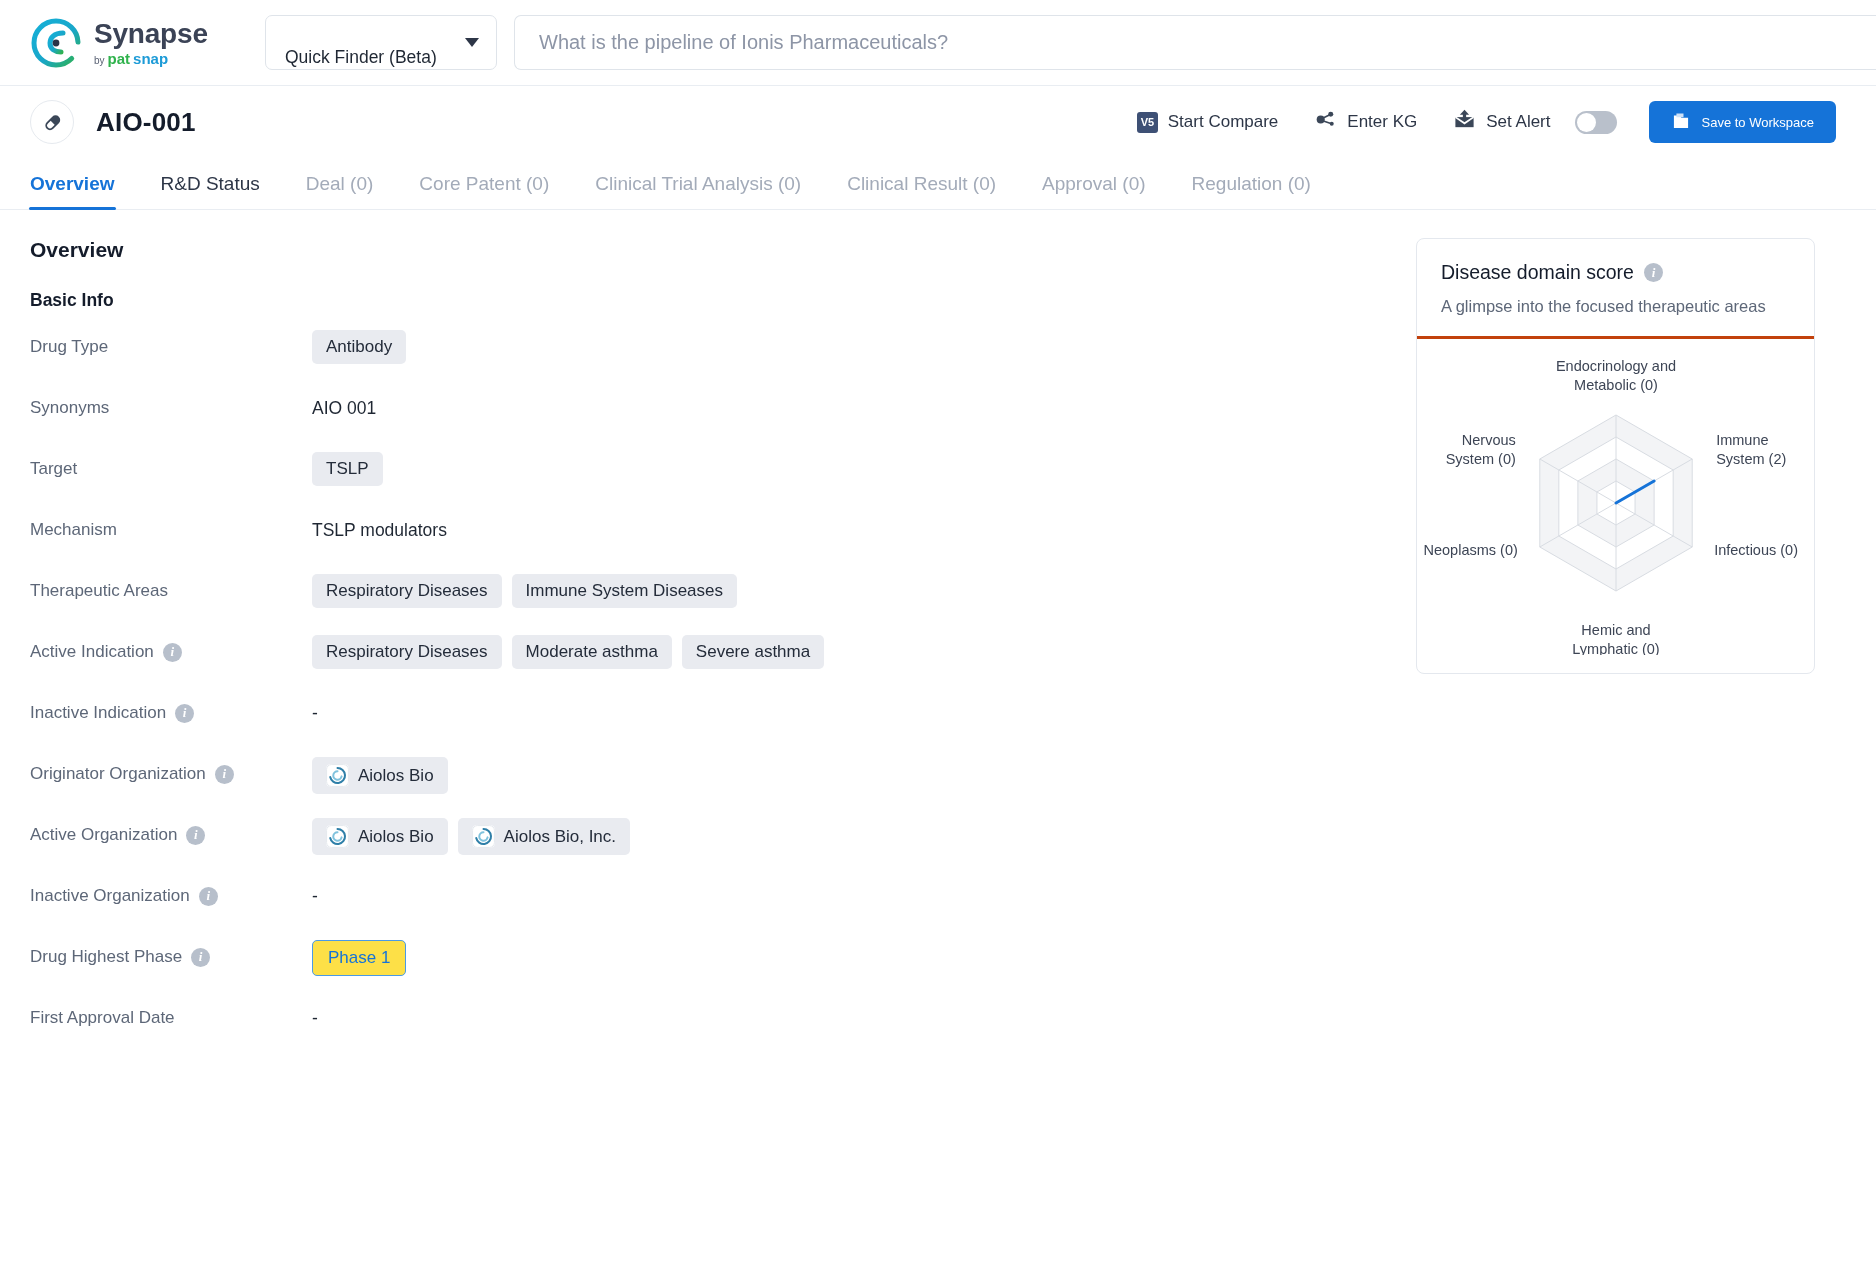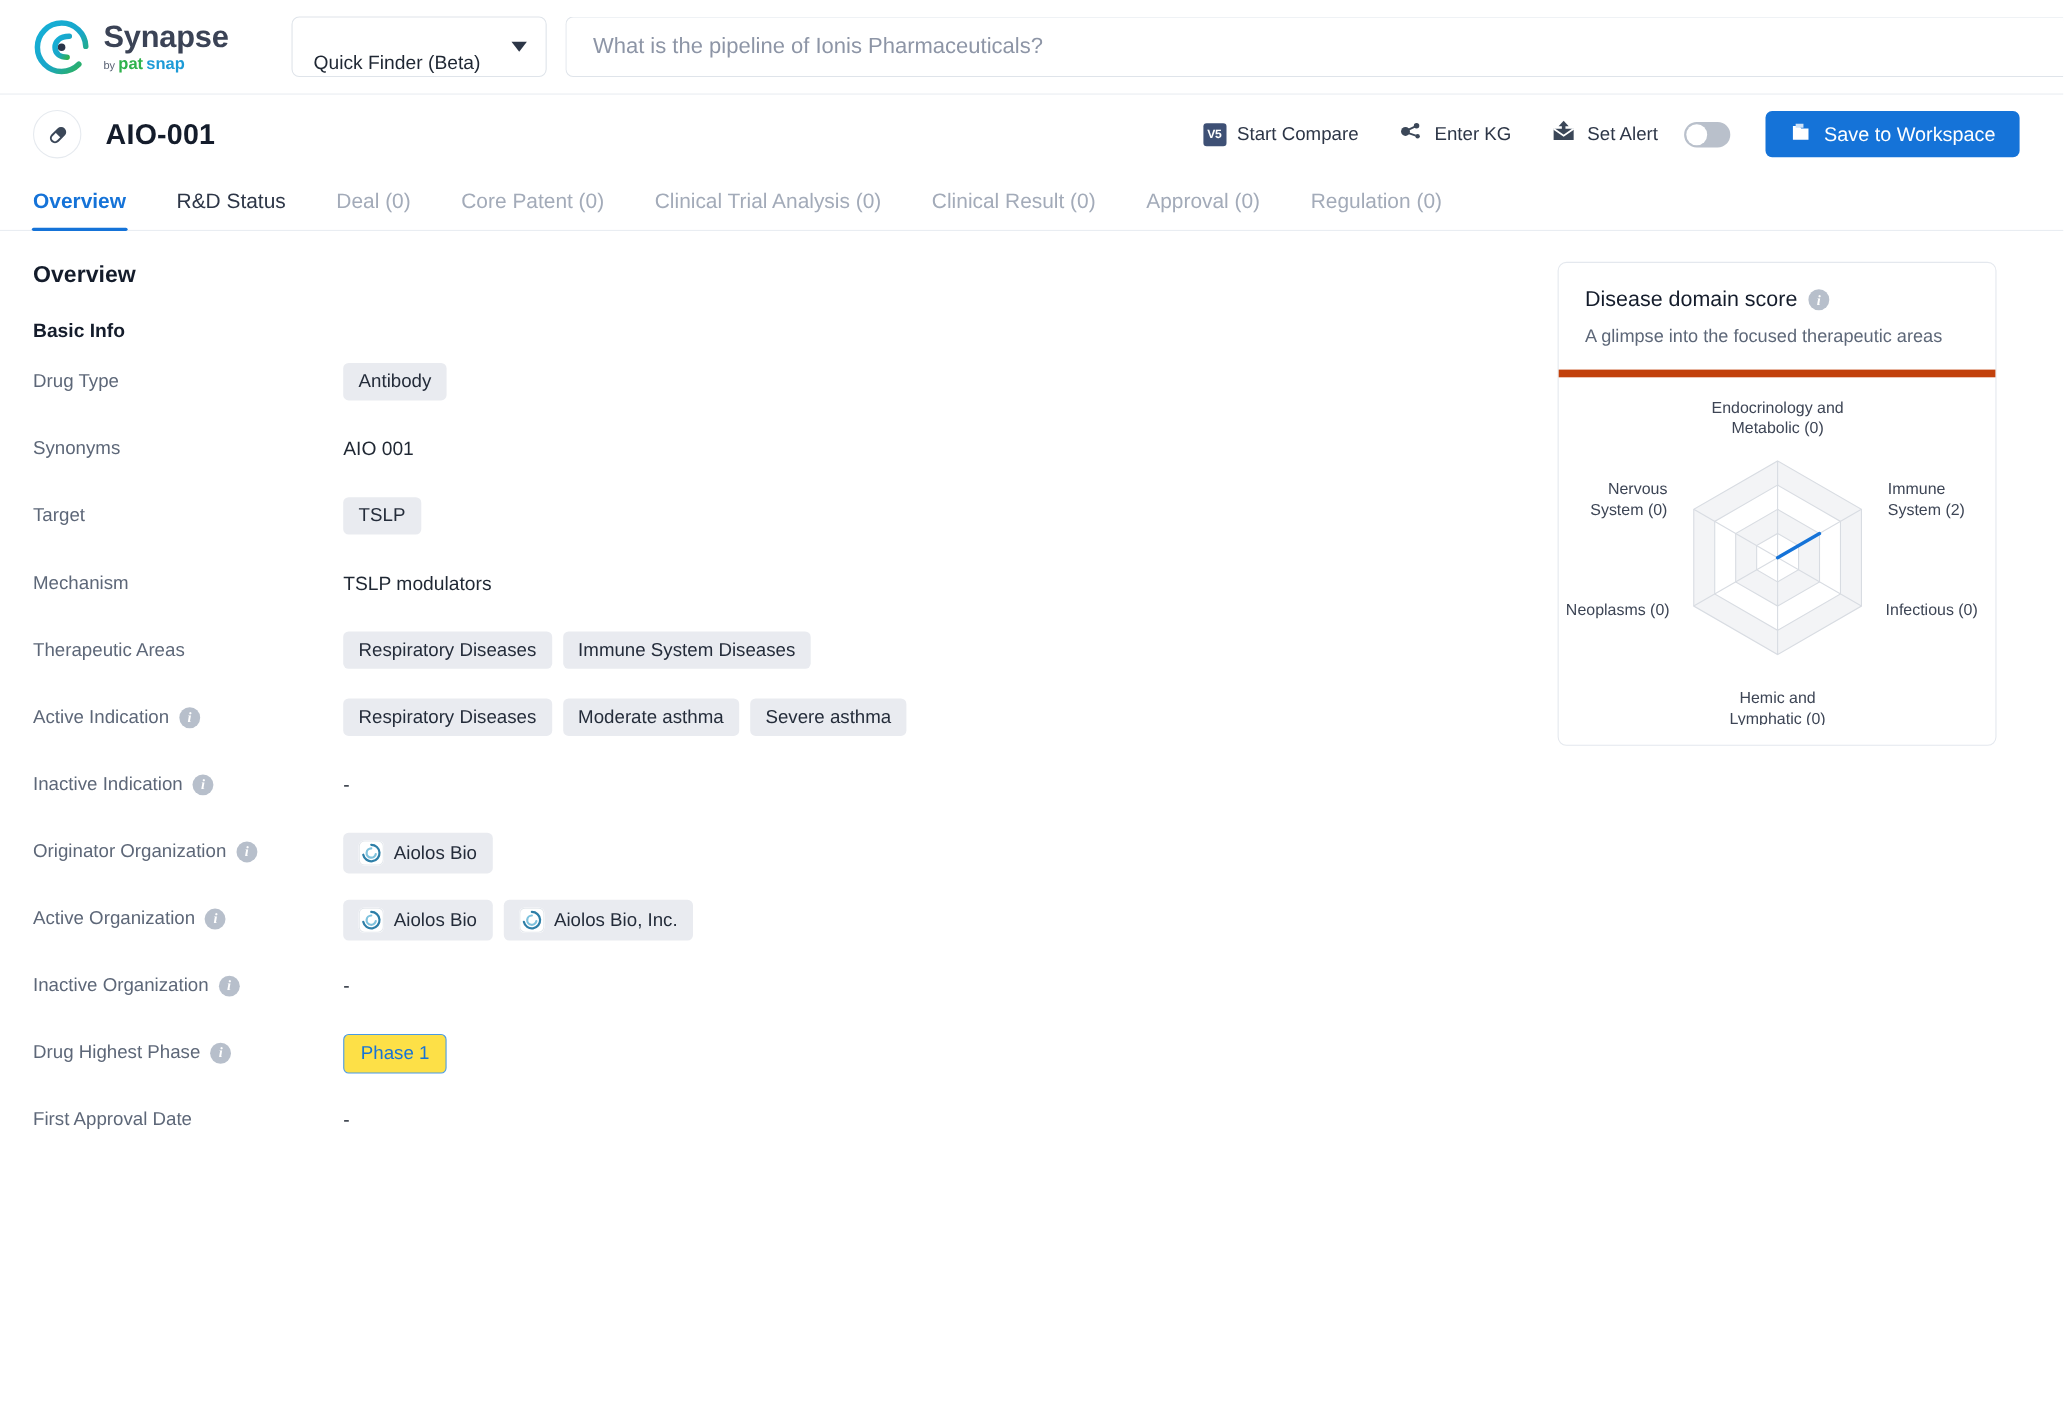--- a/index.html
+++ b/index.html
@@ -108,21 +108,21 @@
     flex: none;
   }
   .toggle::after {
     content: ""; position: absolute; top: 2px; left: 2px;
     width: 19px; height: 19px; border-radius: 50%; background: #fff;
   }
   .btn-primary {
     margin-left: 32px;
     height: 42px; border-radius: 6px;
     background: #1573d8; color: #fff;
-    font-size: 18px;
+    font-size: 13px;
     display: flex; align-items: center; gap: 11px;
     padding: 0 22px; cursor: pointer; border: none;
     font-family: "Liberation Sans", sans-serif;
     white-space: nowrap;
   }
 
   
   .tabs {
     display: flex; align-items: flex-end; gap: 0;
     padding: 0 0 0 30px;
@@ -185,21 +185,21 @@
     width: 23px; height: 23px; border-radius: 5px;
     background: #fff; flex: none;
     display: flex; align-items: center; justify-content: center;
   }
 
   
   .score-card {
     border: 1px solid #e4e8ee; border-radius: 8px; background: #fff;
     width: 399px;
   }
-  .score-head { padding: 22px 24px 20px 24px; border-bottom: 7px solid #c2410c; }
+  .score-head { padding: 22px 24px 20px 24px; border-bottom: 3px solid #c2410c; }
   .score-title {
     font-size: 19.5px; color: #141c2b; font-weight: 400;
     display: flex; align-items: center; gap: 10px;
   }
   .score-sub { font-size: 16.5px; color: #5d6778; margin-top: 13px; }
   .score-body { padding: 6px 0 18px 0; display: flex; justify-content: center; }
 </style>
 </head>
 <body>
 

